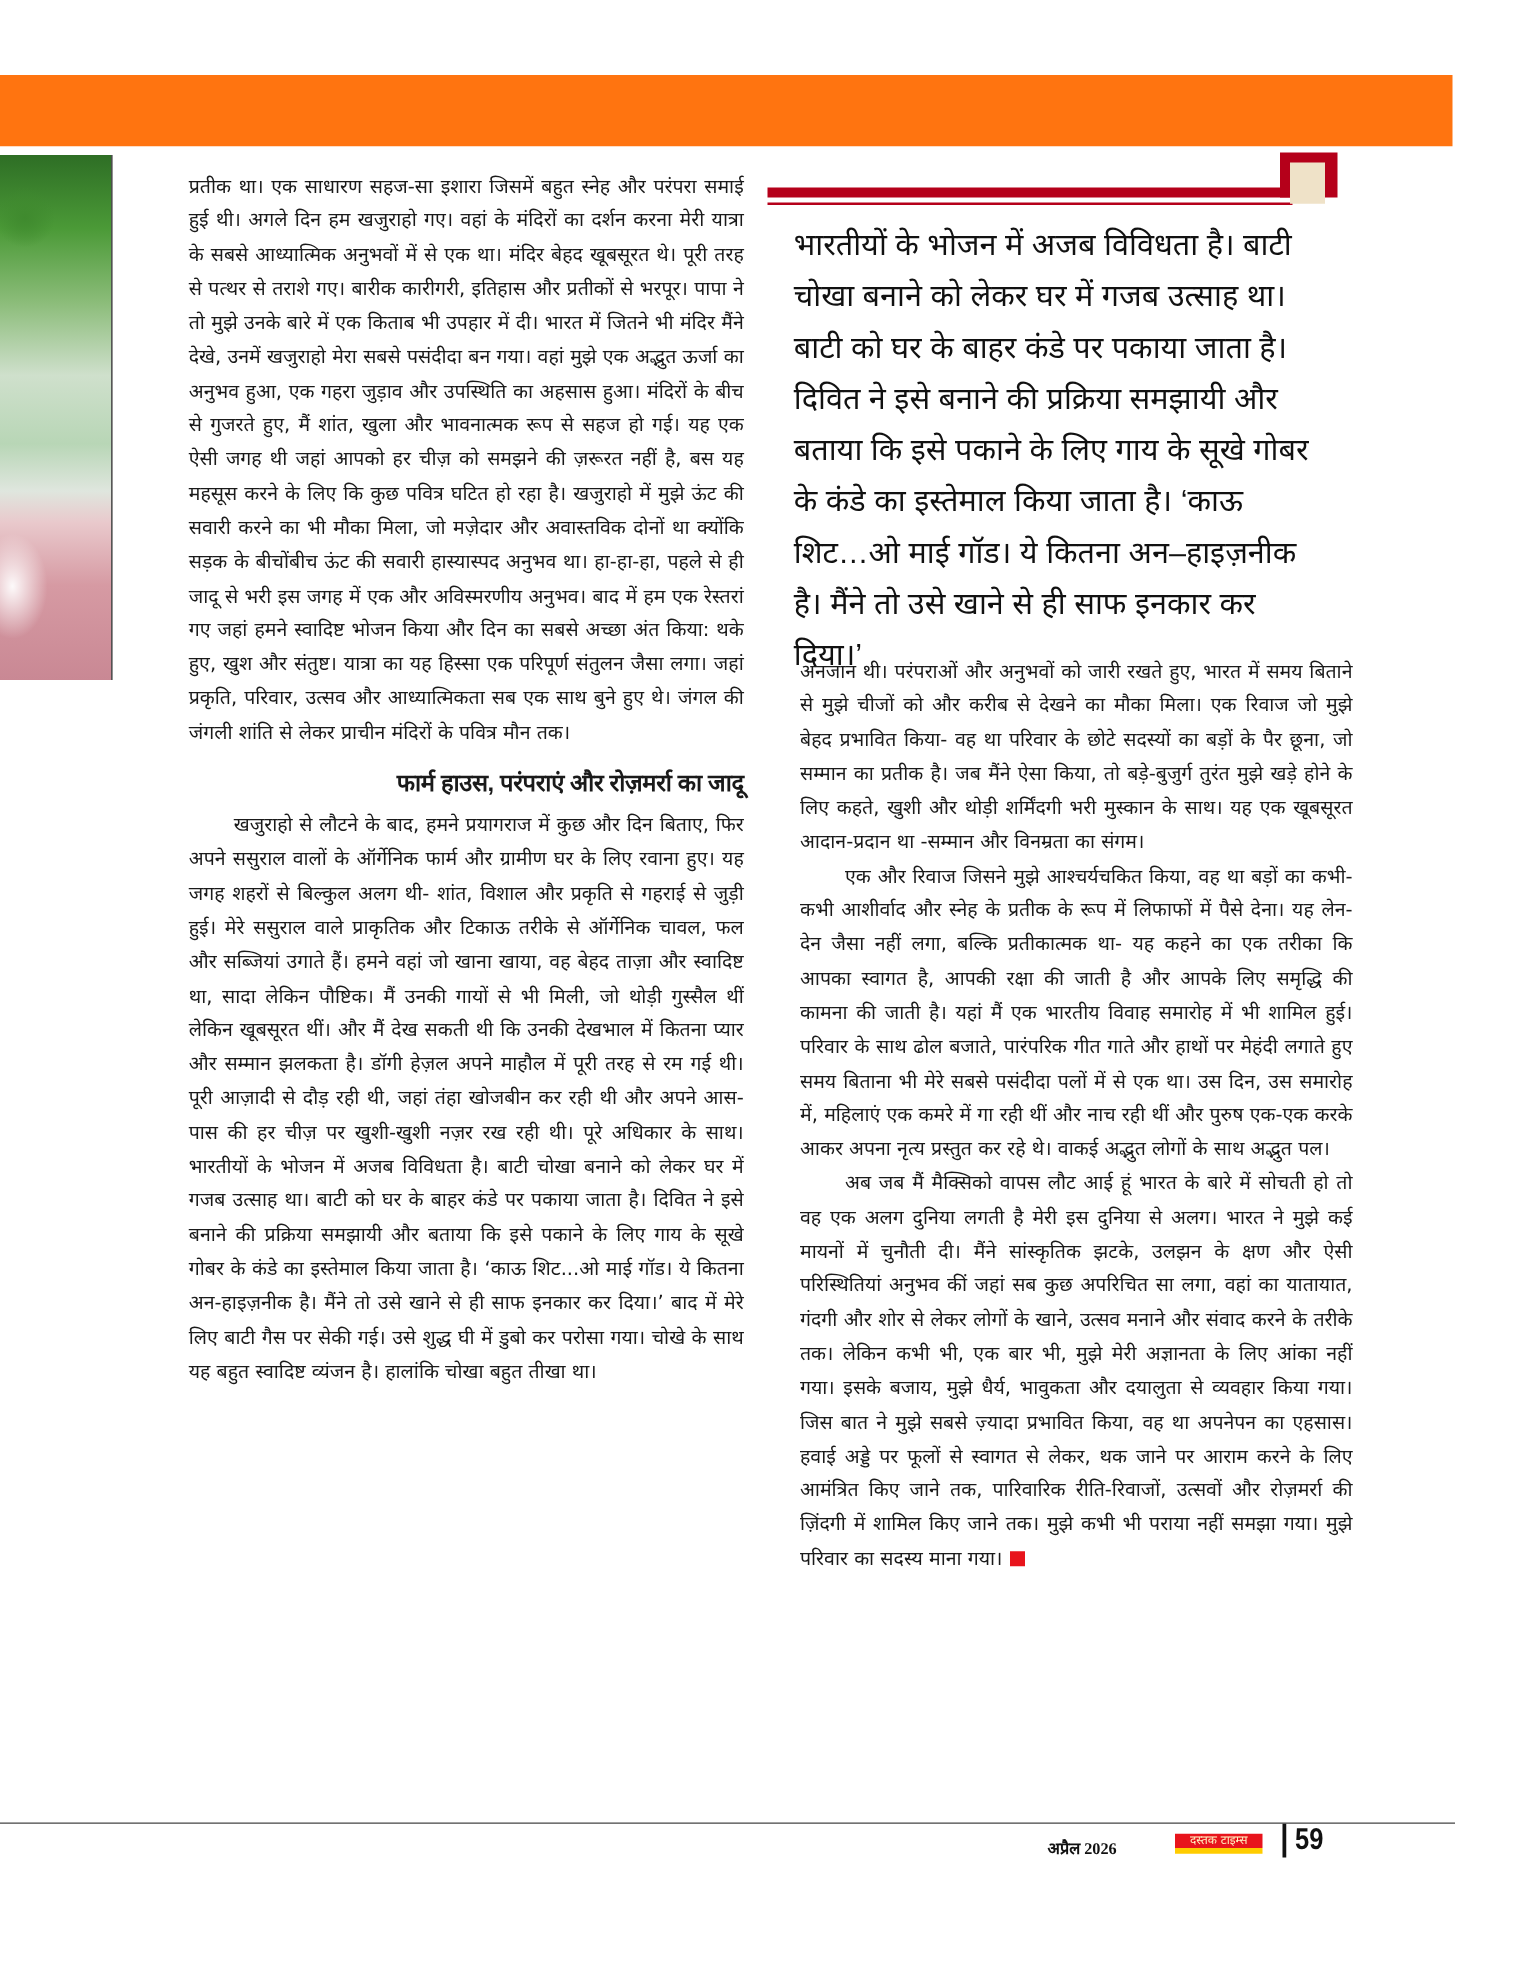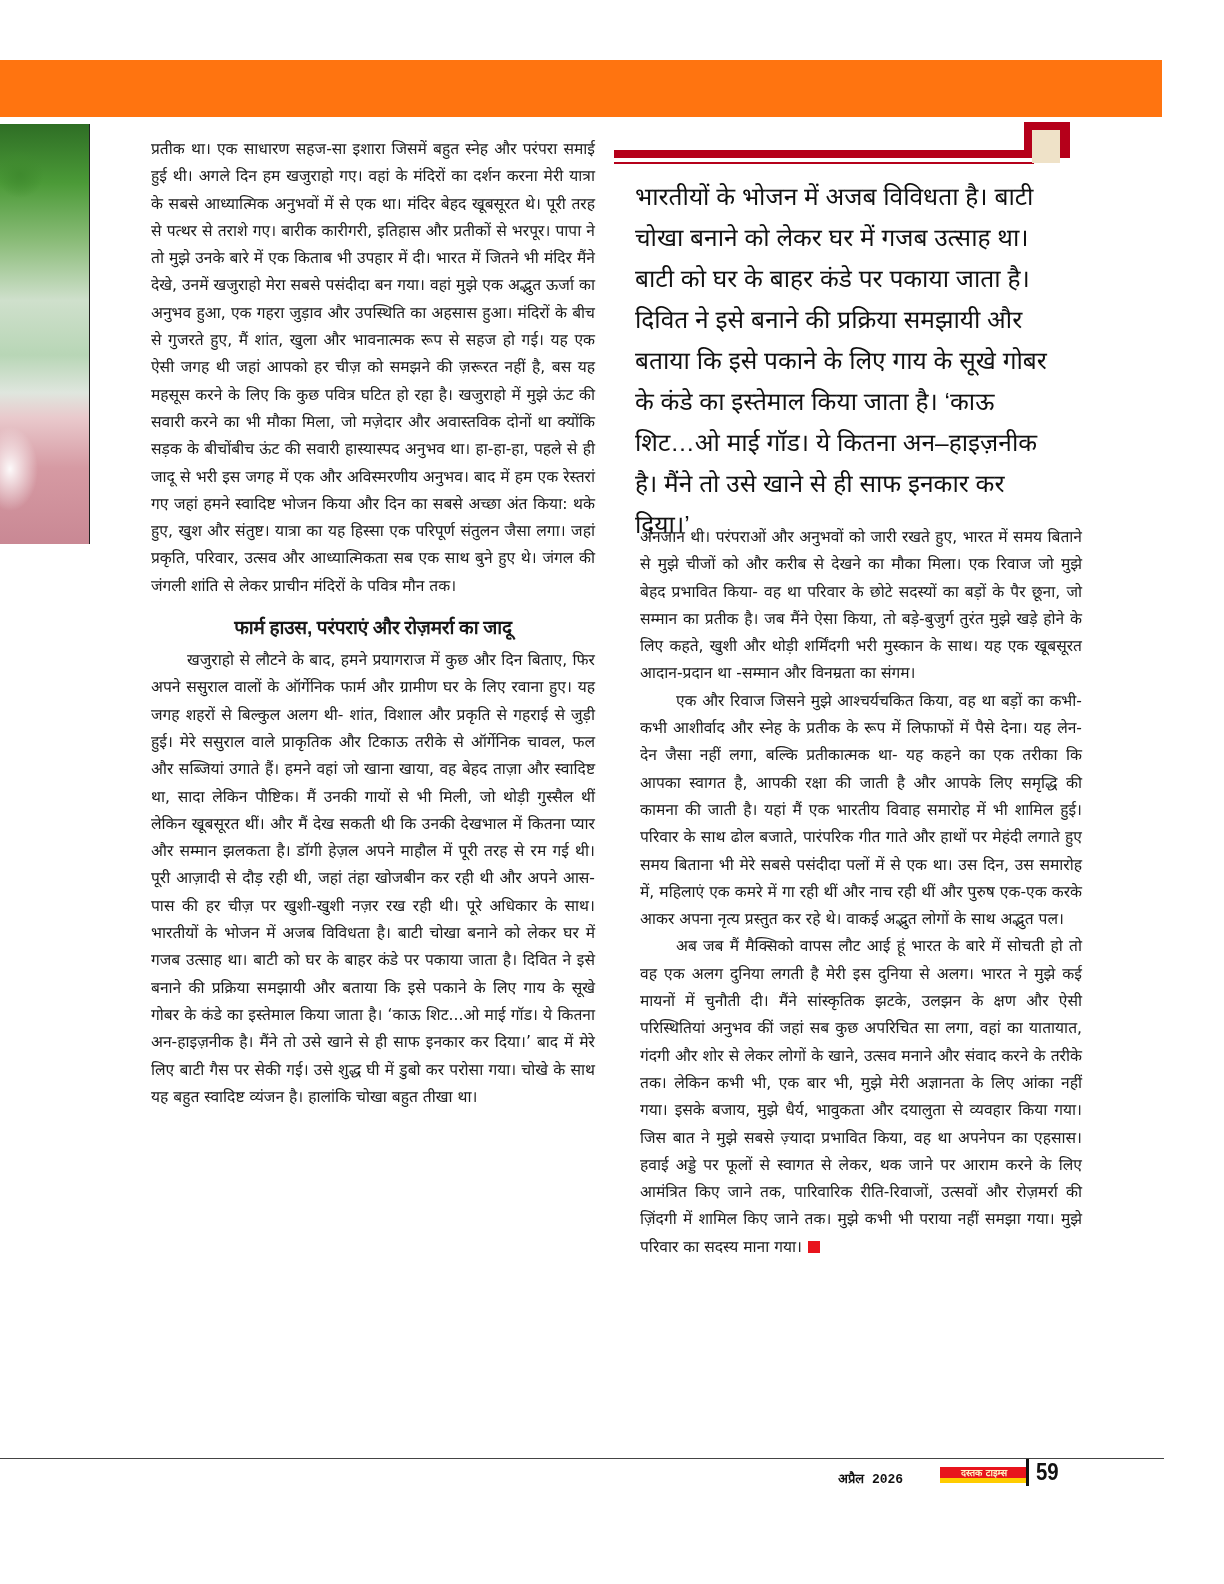--- a/index.html
+++ b/index.html
@@ -26,46 +26,46 @@
       font-size: 15.6px; line-height: 27.3px;
       text-align: justify;
     }
     .col p { margin: 0; }
     .col p.indent { text-indent: 36px; }
     .col-left { left: 151px; top: 136px; width: 444px; }
     .col-right { left: 640px; top: 524px; width: 442px; }
     .section-heading {
       font-family: "Liberation Sans", sans-serif;
       font-weight: bold; font-size: 19px; line-height: 27px;
-      margin: 14px 0 6px 0; text-align: center;
+      margin: 14px 0 6px 0; text-align: right;
       letter-spacing: -0.3px;
     }
     .pull-quote-deco { position: absolute; left: 614px; top: 122px; width: 445px; height: 45px; }
     .deco-bar-thick { position: absolute; left: 0; top: 28px; width: 420px; height: 8px; background: #b5001a; }
     .deco-bar-thin { position: absolute; left: 0; top: 40px; width: 420px; height: 2px; background: #b5001a; }
     .deco-vert { position: absolute; left: 410px; top: 0; width: 46px; height: 36px; background: #b5001a; }
     .deco-square { position: absolute; left: 418px; top: 8px; width: 28px; height: 33px; background: #efe2c8; }
     .pull-quote {
       position: absolute; left: 635px; top: 176px; width: 420px;
       font-family: "Liberation Sans", sans-serif;
       font-size: 24.5px; line-height: 41px; color: #111;
     }
     .end-mark {
       display: inline-block; width: 12px; height: 12px; background: #e8141c;
       margin-left: 6px; vertical-align: -1px;
     }
     .footer-rule { position: absolute; left: 0; top: 1458px; width: 1164px; height: 1px; background: #444; }
     .footer-date {
       position: absolute; left: 838px; top: 1469px;
-      font-family: Liberation Mono, monospace; font-weight: bold; font-size: 13px; color: #111;
+      font-family: Liberation Serif, serif; font-weight: bold; font-size: 13px; color: #111;
     }
     .footer-logo {
-      position: absolute; left: 940px; top: 1467px; width: 88px; height: 16px;
+      position: absolute; left: 940px; top: 1467px; width: 70px; height: 16px;
       background: linear-gradient(to bottom, #e8141c 0%, #e8141c 70%, #ffcc00 70%, #ffcc00 100%);
-      color: #fff5c2; font-size: 9.5px; font-weight: bold; line-height: 12px;
+      color: #fff5c2; font-size: 9.5px; font-weight: normal; line-height: 12px;
       text-align: center; overflow: hidden; white-space: nowrap;
       font-family: "DejaVu Sans", sans-serif;
     }
     .footer-divider { position: absolute; left: 1026px; top: 1459px; width: 3px; height: 27px; background: #111; }
     .footer-page {
       position: absolute; left: 1036px; top: 1458px;
       font-family: "Liberation Sans", sans-serif; font-weight: bold; font-size: 24px; color: #111;
       transform: scaleX(0.85); transform-origin: left top;
     }
   </style>

